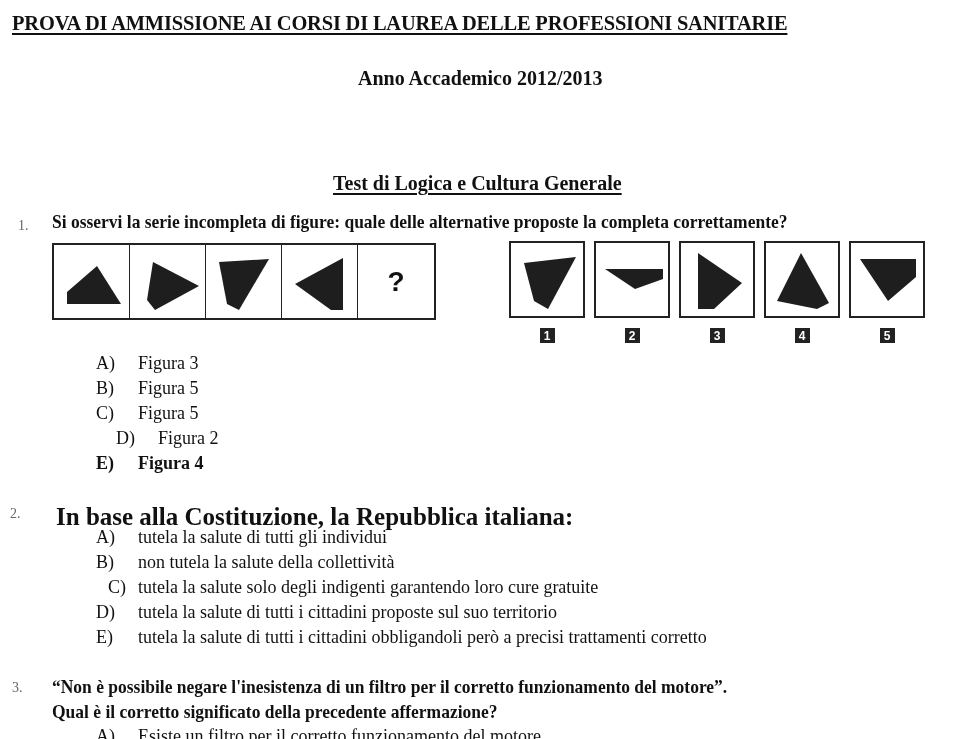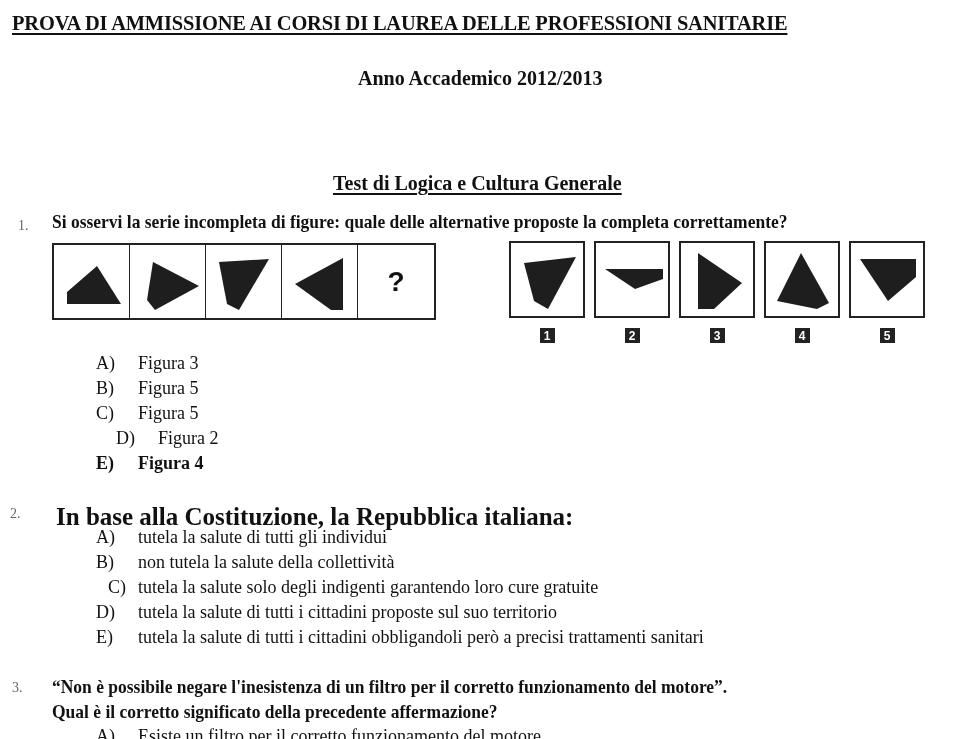--- a/index.html
+++ b/index.html
@@ -118,18 +118,18 @@
 <div class="abs opt" style="left:96px;top:403px;"><span class="letter">C)</span><span>Figura 5</span></div>
 <div class="abs opt" style="left:96px;top:428px;margin-left:20px;"><span class="letter">D)</span><span>Figura 2</span></div>
 <div class="abs opt" style="left:96px;top:453px;font-weight:bold;"><span class="letter">E)</span><span>Figura 4</span></div>
 
 <div class="abs qnum" style="left:10px;top:506px;">2.</div>
 <div class="abs qtext" style="left:56px;top:503px;font-size:25px;font-family:Liberation Serif, serif;">In base alla Costituzione, la Repubblica italiana:</div>
 <div class="abs opt" style="left:96px;top:527px;"><span class="letter">A)</span><span>tutela la salute di tutti gli individui</span></div>
 <div class="abs opt" style="left:96px;top:552px;"><span class="letter">B)</span><span>non tutela la salute della collettività</span></div>
 <div class="abs opt" style="left:96px;top:577px;text-align:center;"><span class="letter">C)</span><span>tutela la salute solo degli indigenti garantendo loro cure gratuite</span></div>
 <div class="abs opt" style="left:96px;top:602px;"><span class="letter">D)</span><span>tutela la salute di tutti i cittadini proposte sul suo territorio</span></div>
-<div class="abs opt" style="left:96px;top:627px;"><span class="letter">E)</span><span>tutela la salute di tutti i cittadini obbligandoli però a precisi trattamenti sanitari</span></div>
+<div class="abs opt" style="left:96px;top:627px;"><span class="letter">E)</span><span>tutela la salute di tutti i cittadini obbligandoli però a precisi trattamenti corretto</span></div>
 
 <div class="abs qnum" style="left:12px;top:680px;">3.</div>
 <div class="abs qtext" style="left:52px;top:676px;transform:scaleX(0.92);transform-origin:left top;">“Non è possibile negare l'inesistenza di un filtro per il corretto funzionamento del motore”.</div>
 <div class="abs qtext" style="left:52px;top:701px;transform:scaleX(0.92);transform-origin:left top;">Qual è il corretto significato della precedente affermazione?</div>
 <div class="abs opt" style="left:96px;top:726px;"><span class="letter">A)</span><span>Esiste un filtro per il corretto funzionamento del motore</span></div>
 
 </body></html>

